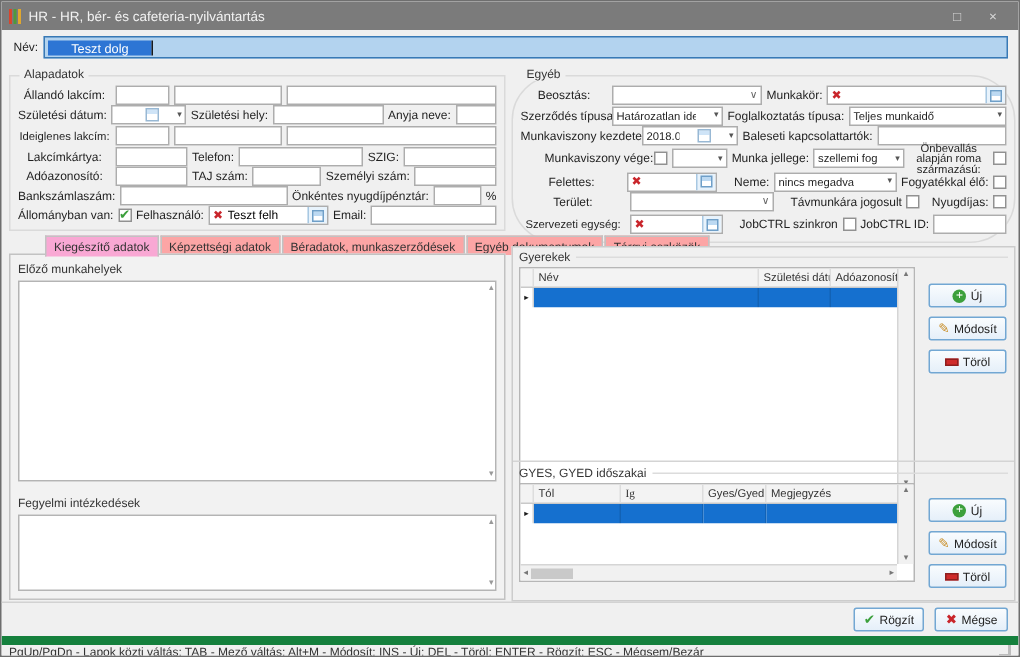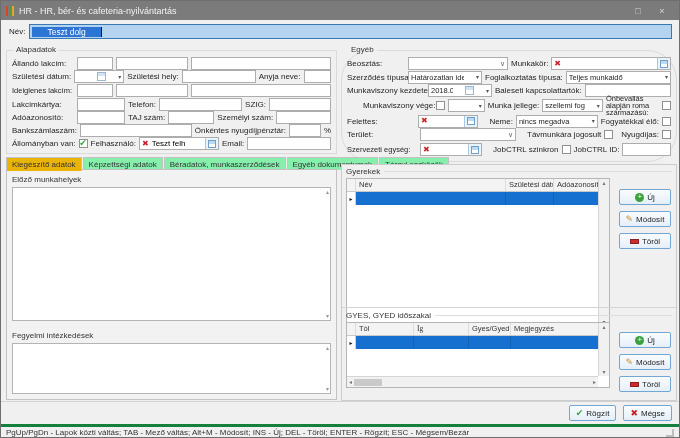--- a/index.html
+++ b/index.html
@@ -12,21 +12,21 @@
   .app-icon { display:flex; align-items:flex-end; gap:1px; height:11px; margin-right:5px; }
   .app-icon i { display:block; width:2px; }
   .app-icon .b1 { height:10px; background:#d9442c; }
   .app-icon .b2 { height:10px; background:#4e9a3c; }
   .app-icon .b3 { height:10px; background:#e0a72e; }
   .titlebar-title { flex:1; color:#f2f2f2; font-size:9px; }
   .win-btn { width:24px; height:17px; display:flex; align-items:center; justify-content:center; color:#d6d6d6; font-size:9px; cursor:default; }
 
   
   .nev-row { position:absolute; left:8px; top:23px; right:7px; height:15px; display:flex; align-items:center; gap:4px; }
-  .lbl { font-size:8px; color:#1f1f1f; white-space:nowrap; }
+  .lbl { font-size:8px; color:#1f1f1f; white-space:nowrap;text-align:center; }
   .nev-input { flex:1; height:15px; background:#b3d3ef; border:1px solid #3879b5; display:flex; align-items:center; padding:0 2px; }
   .sel-text { background:#2d75d4; color:#fff; font-size:8.5px; padding:0 15px; }
   .caret { width:1px; height:10px; background:#1a1a1a; }
 
   
   .groupbox { position:absolute; border:1px solid #dadada; }
   .gb-title { position:absolute; top:-6px; left:6px; background:#f0f0f0; padding:0 3px; font-size:8px; color:#333; }
   #gb-alap  { left:5px;   top:49px; width:331px; height:104px; }
   #gb-egyeb { left:340px; top:49px; width:336px; height:112px;border-radius:30px; }
   .gb-inner { position:absolute; inset:6px 5px 3px 5px; display:flex; flex-direction:column; justify-content:space-between; }
@@ -43,22 +43,22 @@
   .chk span { color:#3ca03c; font-size:9px; line-height:7px; }
   .lookup { height:13px; background:#fff; border:1px solid #adadad; display:flex; align-items:center; padding-left:2px; overflow:hidden; }
   .xicon { color:#c9252b; font-size:8px; font-weight:bold; line-height:1; flex:none; }
   .lookup .val { flex:1; font-size:8px; margin-left:3px; white-space:nowrap; overflow:hidden; }
   .browse { width:13px; align-self:stretch; flex:none; background:#e8f3fc; border-left:1px solid #a8c8e2; display:flex; align-items:center; justify-content:center; }
   .browse i { width:8px; height:8px; border:1px solid #6f9fc8; background:linear-gradient(#bcd9f2 0 3px,#fff 3px); }
   .two { white-space:normal; line-height:7px; font-size:7.5px; }
 
   
   .tabs { position:absolute; left:5px; top:155px; right:4px; height:14px; display:flex; align-items:flex-end; gap:1px; }
-  .tab { height:13px; padding:0 5px; background:#86efac; border:1px solid #c2c2c2; border-bottom:none; display:flex; align-items:center; font-size:8px; color:#333; white-space:nowrap; }
-  .tab.active { height:14px; background:#eab308; margin-bottom:-1px; z-index:2; }
+  .tab { height:13px; padding:0 5px; background:#fca5a5; border:1px solid #c2c2c2; border-bottom:none; display:flex; align-items:center; font-size:8px; color:#333; white-space:nowrap; }
+  .tab.active { height:14px; background:#f9a8d4; margin-bottom:-1px; z-index:2;margin-left:24px; }
   .tabpanel { position:absolute; left:5px; top:168px; width:331px; height:231px; border:1px solid #c2c2c2; background:#f2f2f2; z-index:1; padding:5px; }
   .ta { background:#fff; border:1px solid #b4b4b4; position:relative; }
   .ta .sa-up, .ta .sa-dn { position:absolute; right:1px; font-size:6px; color:#999; line-height:1; }
   .ta .sa-up { top:1px; } .ta .sa-dn { bottom:1px; }
   #ta-elozo { height:134px; margin-top:3px; }
   #ta-fegyelmi { height:51px; margin-top:3px; }
   .ta-label { font-size:8px; color:#333; }
   #lbl-fegyelmi { margin-top:10px; }
 
   
@@ -85,21 +85,21 @@
   .side-btn { position:absolute; width:52px; height:16px; border:1px solid #72a7d3; border-radius:2px; background:linear-gradient(#f9fcfe,#e5eff9); display:flex; align-items:center; justify-content:center; gap:3px; font-size:8px; color:#222; cursor:default; }
   .ic-new { width:9px; height:9px; border-radius:50%; background:#3ca03c; color:#fff; font-size:8px; line-height:8px; text-align:center; flex:none; }
   .ic-edit { color:#c98f2a; font-size:9px; line-height:1; flex:none; }
   .ic-del { width:9px; height:5px; background:#cf2b2b; border:1px solid #8e1f1f; color:#fff; font-size:6px; line-height:3px; text-align:center; flex:none; }
   .ic-check { color:#3ca03c; font-size:9px; line-height:1; flex:none; }
   .ic-x { color:#c9252b; font-size:9px; font-weight:bold; line-height:1; flex:none; }
 
   
   .footer { position:absolute; left:0; right:0; top:400px; height:23px; border-top:1px solid #d2d2d2; display:flex; align-items:center; justify-content:flex-end; gap:7px; padding-right:7px; }
   .btn { height:16px; min-width:44px; padding:0 6px; border:1px solid #72a7d3; border-radius:2px; background:linear-gradient(#f9fcfe,#e5eff9); display:flex; align-items:center; justify-content:center; gap:3px; font-size:8px; color:#222; cursor:default; }
-  .statusbar { position:absolute; left:0; right:0; top:423px; height:14px; border-top:3px solid #15803d; background:#f0f0f0; display:flex; align-items:center; padding:0 5px; font-size:8px; color:#333; }
+  .statusbar { position:absolute; left:0; right:0; top:423px; height:14px; border-top:6px solid #15803d; background:#f0f0f0; display:flex; align-items:center; padding:0 5px; font-size:8px; color:#333; }
   .grip { margin-left:auto; width:8px; height:8px; border-right:2px solid #bdbdbd; border-bottom:2px solid #bdbdbd; }
 </style>
 </head>
 <body>
 
 <div id="window">
 
   <div class="titlebar">
     <span class="app-icon">
         <i class="b1"></i>

